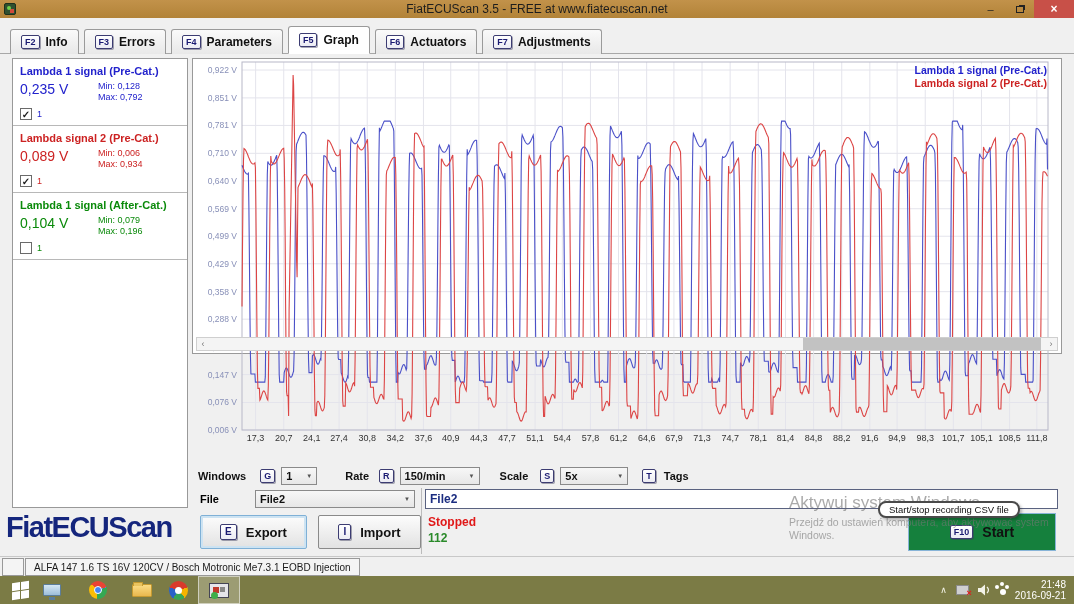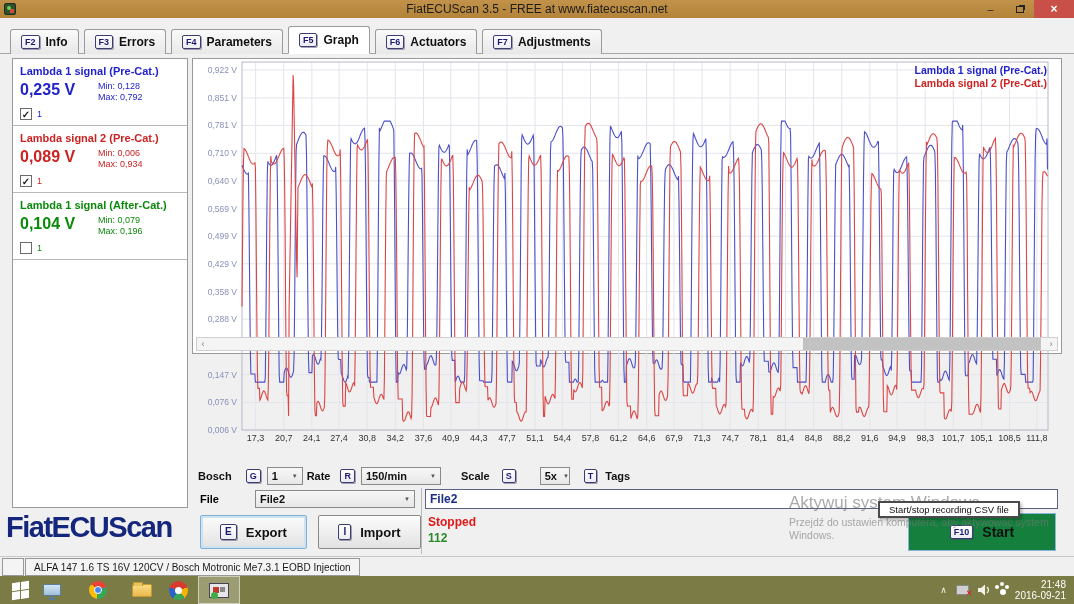--- a/index.html
+++ b/index.html
@@ -23,21 +23,21 @@
   .tab{display:flex;align-items:center;gap:6px;padding:0 10px;height:25px;margin-top:1px;border:1px solid #9a9a9a;border-bottom:none;border-radius:3px 3px 0 0;background:linear-gradient(#fafafa,#e8e8e8)}
   .tab.active{background:#fff;height:28px;margin-top:-2px;border-bottom:1px solid #fff}
   .key{display:inline-block;border:1px solid #3c3c72;background:linear-gradient(#ffffff,#ebebf3);color:#1a1a72;font-weight:bold;font-size:9px;line-height:12px;padding:0 3px;border-radius:2px;box-shadow:1px 1px 0 rgba(60,60,90,.45)}
   .tab-label{font-weight:bold;font-size:12px;color:#111}
 
   
   .left-panel{position:absolute;left:12px;top:58px;width:176px;height:450px;background:#fff;border:1px solid #999}
   .sig{padding:6px 7px 5px 7px;border-bottom:1px solid #b8b8b8}
   .sig-name{font-size:11px;font-weight:bold}
   .sig-row{display:flex;justify-content:flex-start;margin-top:4px}
-  .sig-val{font-size:16px;font-weight:bold;width:78px}
+  .sig-val{font-size:14px;font-weight:normal;width:78px}
   .sig-mm{font-size:9px;line-height:11px}
   .sig-check{display:flex;align-items:center;gap:5px;margin-top:5px}
   .cb{width:12px;height:12px;border:1px solid #6a6a6a;background:#fff;font-size:10px;line-height:11px;text-align:center;color:#1a1a1a;font-weight:bold}
   .ch-label{font-size:9px}
   .c-blue{color:#2222cc}.c-red{color:#cc2222}.c-green{color:#0a8a0a}
 
   
   .graph-panel{position:absolute;left:192px;top:58px;width:870px;height:296px;background:#fff;border:1px solid #999}
   #chart-svg{position:absolute;left:0;top:0}
   .legend{position:absolute;top:5px;right:14px;text-align:right;font-size:10.5px;font-weight:bold;line-height:13px;background:rgba(255,255,255,.7)}
@@ -60,21 +60,21 @@
   .btn{position:absolute;height:34px;display:flex;align-items:center;justify-content:center;gap:9px;border:1px solid #8a8a8a;background:linear-gradient(#fcfcfc,#e2e2e2);font-weight:bold;font-size:13px;color:#111;border-radius:2px}
   .btn .key{font-size:10px;line-height:14px;padding:0 4px}
   .btn.focused{border:1px solid #7fb0d6;box-shadow:0 0 0 2px #cde3f2 inset}
   .status-stopped{position:absolute;left:428px;top:515px;font-size:12px;font-weight:bold;color:#e01818}
   .status-count{position:absolute;left:428px;top:531px;font-size:12px;font-weight:bold;color:#2a8a2a}
 
   .start-btn{position:absolute;left:908px;top:513px;width:148px;height:38px;background:#15803d;border:1px solid #88b4d8;z-index:3;display:flex;align-items:center;justify-content:center;gap:9px;font-weight:bold;font-size:14px;color:#111}
   .wm1{position:absolute;left:789px;top:493px;font-size:17px;color:rgba(100,100,100,.55);z-index:4;white-space:nowrap}
   .wm2{position:absolute;left:789px;top:516px;font-size:10.5px;color:rgba(120,120,120,.62);z-index:4;white-space:nowrap}
   .wm3{position:absolute;left:789px;top:529px;font-size:10.5px;color:rgba(120,120,120,.62);z-index:4}
-  .tooltip{position:absolute;left:878px;top:501px;z-index:6;background:#fff;border:2px solid #4a4a4a;border-radius:0;padding:1px 9px;font-size:9.5px;color:#111;white-space:nowrap;box-shadow:2px 2px 3px rgba(0,0,0,.25)}
+  .tooltip{position:absolute;left:878px;top:501px;z-index:6;background:#fff;border:2px solid #4a4a4a;border-radius:8px;padding:1px 9px;font-size:9.5px;color:#111;white-space:nowrap;box-shadow:2px 2px 3px rgba(0,0,0,.25)}
   .logo{position:absolute;left:6px;top:511px;font-size:29px;font-weight:bold;color:#15267d;letter-spacing:-1.5px}
 
   
   .statusbar{position:absolute;left:0;top:556px;width:100%;height:20px;background:#f0f0f0;border-top:1px solid #c8c8c8}
   .status-cell{position:absolute;top:1px;height:18px;border:1px solid #999;background:#f4f4f4;font-size:10px;display:flex;align-items:center;padding:0 8px;color:#1a1a1a;white-space:nowrap}
   .cell0{left:2px;width:22px}
   .cell1{left:25px}
 
   
   .taskbar{position:absolute;left:0;top:576px;width:100%;height:28px;background:#7b7b45}
@@ -295,35 +295,35 @@
     <div class="scrollbar">
       <div class="sb-btn">‹</div>
       <div class="sb-track">
         <div class="sb-thumb" id="sb-thumb" style="left: 71%; width: 28.5%;"></div>
       </div>
       <div class="sb-btn">›</div>
     </div>
   </div>
 
   <div class="controls-row">
-    <span class="lbl" style="margin-left:6px">Bosch</span>
+    <span class="lbl" style="margin-left:6px">Windows</span>
     <span class="key" style="margin-left:14px">G</span>
     <span class="combo" style="margin-left:6px;width:36px">
       <span>1</span>
       <span class="arr">▼</span>
     </span>
-    <span class="lbl" style="margin-left:4px">Rate</span>
+    <span class="lbl" style="margin-left:28px">Rate</span>
     <span class="key" style="margin-left:10px">R</span>
     <span class="combo" style="margin-left:6px;width:80px">
       <span>150/min</span>
       <span class="arr">▼</span>
     </span>
     <span class="lbl" style="margin-left:20px">Scale</span>
     <span class="key" style="margin-left:12px">S</span>
-    <span class="combo" style="margin-left:24px;width:30px">
+    <span class="combo" style="margin-left:6px;width:68px">
       <span>5x</span>
       <span class="arr">▼</span>
     </span>
     <span class="key" style="margin-left:14px">T</span>
     <span class="lbl" style="margin-left:8px">Tags</span>
   </div>
 
   <span class="file-label">File</span>
   <span class="combo file-combo">
     <span>File2</span>

